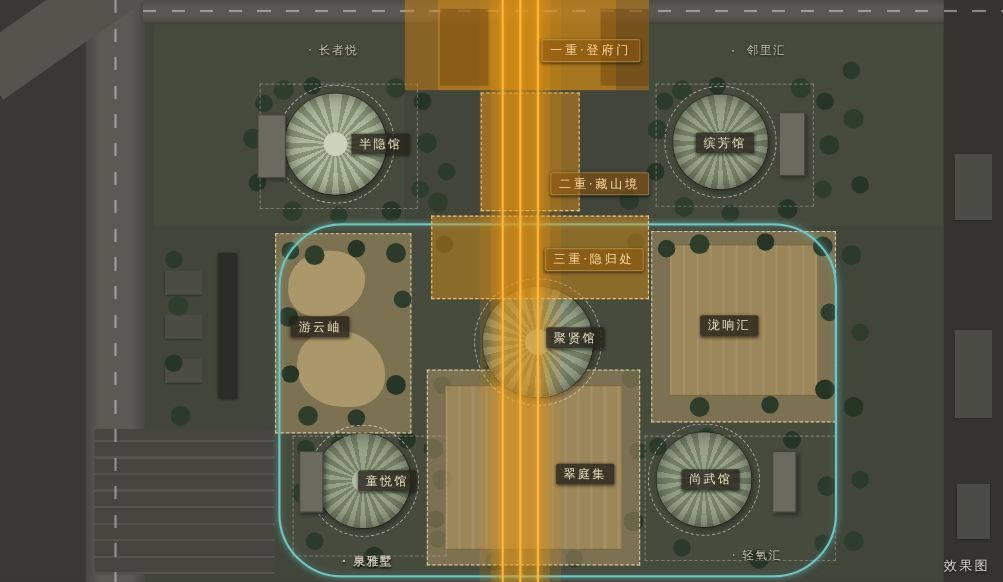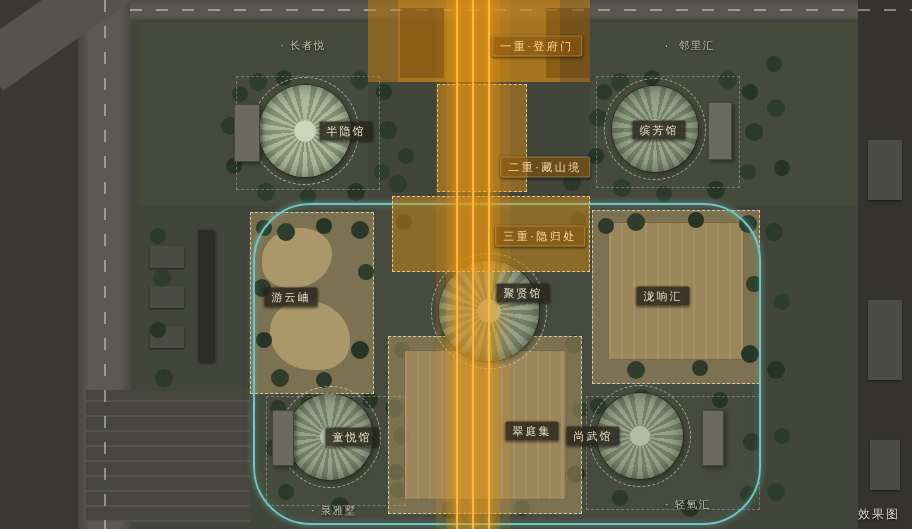--- a/index.html
+++ b/index.html
@@ -136,26 +136,26 @@
   <div class="abs axis-line" style="left:472px;top:0;height:529px;"></div>
   <div class="abs axis-line" style="left:488px;top:0;height:529px;"></div>
 
   <div class="abs chip axis" style="left:537px;top:46px;">一重·登府门</div>
   <div class="abs chip axis" style="left:545px;top:146px;margin-top:21px;">二重·藏山境</div>
   <div class="abs chip axis" style="left:540px;top:236px;">三重·隐归处</div>
 
   <div class="abs chip" style="left:346px;top:131px;">半隐馆</div>
   <div class="abs chip" style="left:659px;top:130px;">缤芳馆</div>
   <div class="abs chip" style="left:291px;top:297px;">游云岫</div>
-  <div class="abs chip" style="left:523px;top:293px;text-align:center;">聚贤馆</div>
+  <div class="abs chip" style="left:523px;top:307px;text-align:center;">聚贤馆</div>
   <div class="abs chip" style="left:663px;top:296px;text-align:right;">泷响汇</div>
   <div class="abs chip" style="left:352px;top:437px;">童悦馆</div>
   <div class="abs chip" style="left:532px;top:431px;">翠庭集</div>
-  <div class="abs chip" style="left:593px;top:436px;">尚武馆</div>
+  <div class="abs chip" style="left:646px;top:436px;">尚武馆</div>
 
   <div class="abs district" style="left:303px;top:46px;">· 长者悦</div>
   <div class="abs district" style="left:689px;top:46px;font-family:Liberation Mono, monospace;">· 邻里汇</div>
-  <div class="abs district" style="left:334px;top:511px;">· 泉雅墅</div>
+  <div class="abs district" style="left:334px;top:511px;font-weight:bold;">· 泉雅墅</div>
   <div class="abs district" style="left:688px;top:505px;">· 轻氧汇</div>
 
   <div class="abs watermark">效果图</div>
 
 </div>
 
 </body></html>

